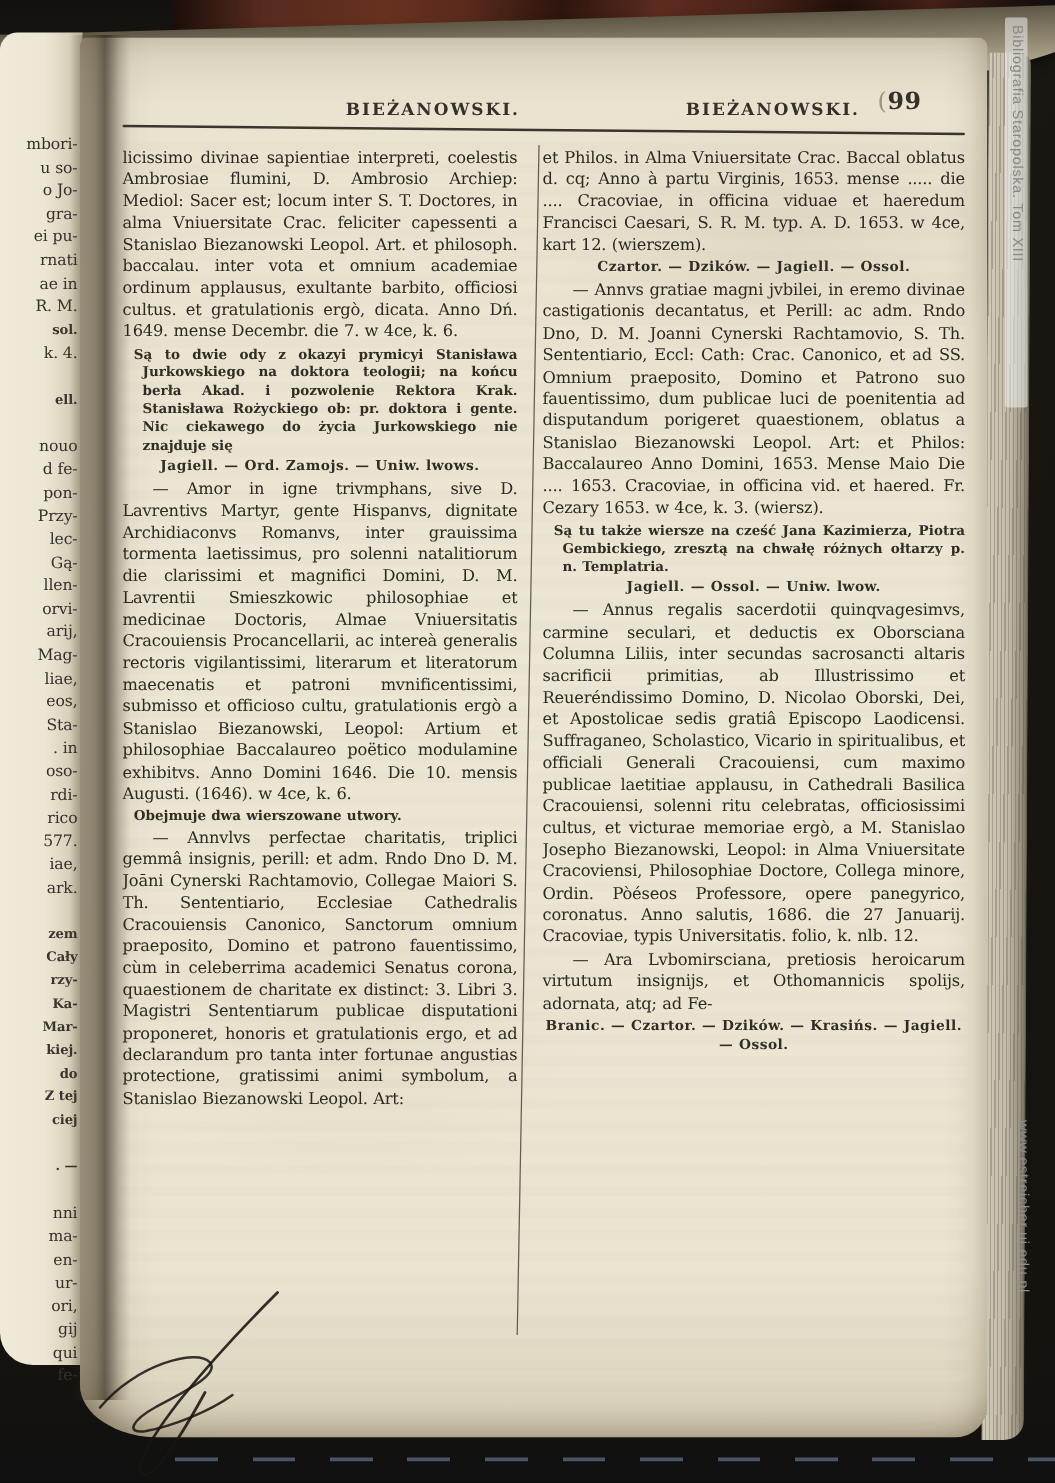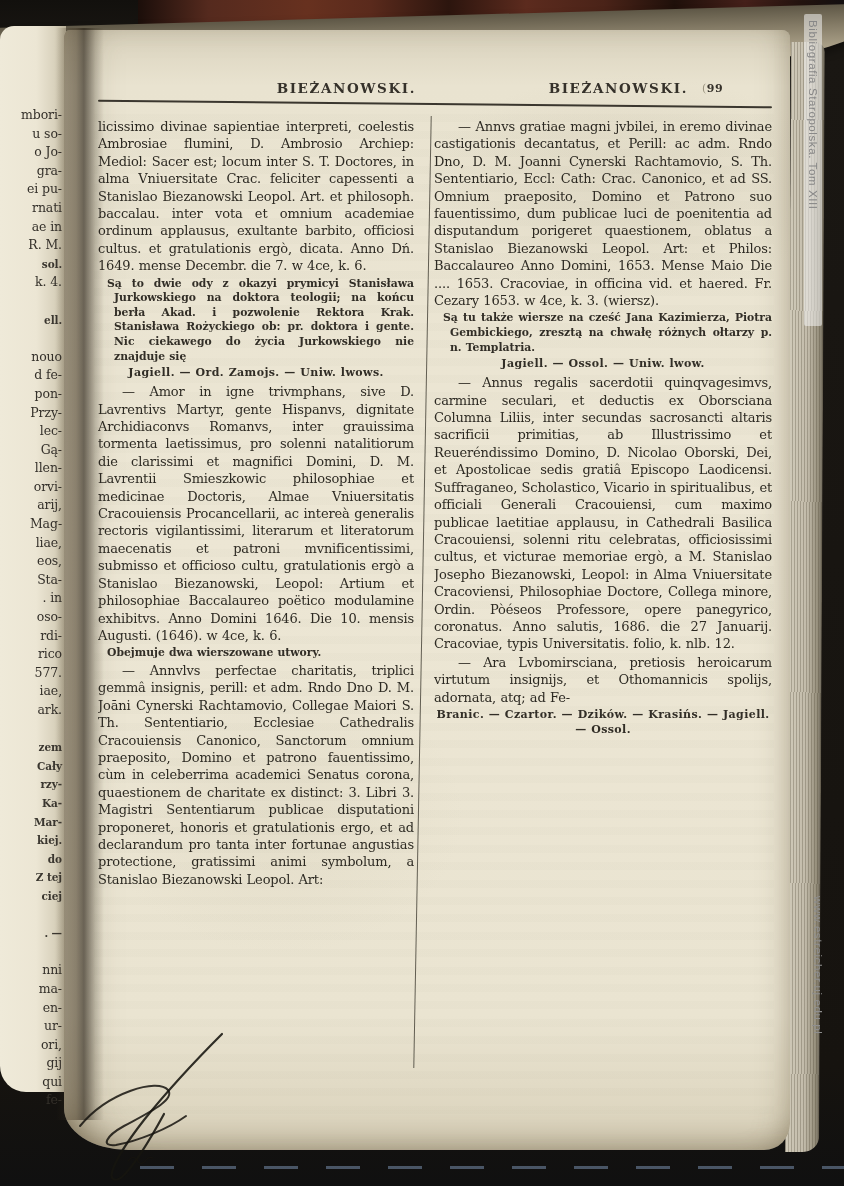--- a/index.html
+++ b/index.html
@@ -34,21 +34,21 @@
     border-radius:6px 8px 26px 64px / 6px 8px 26px 42px;
     box-shadow:inset 34px 0 44px -24px rgba(70,55,30,.55),
                inset -20px 0 32px -20px rgba(85,70,42,.38),
                inset 0 -24px 34px -22px rgba(85,70,42,.40);}
   .bleed{position:absolute;left:30px;top:84px;width:680px;height:1000px;pointer-events:none;opacity:.5;
     background:repeating-linear-gradient(180deg,rgba(110,112,88,.045) 0 8px,rgba(0,0,0,0) 8px 17.4px);}
   
   .running-head{position:absolute;top:50px;font-weight:bold;font-size:13.5px;letter-spacing:1.6px;color:#35312a;text-align:right;}
   .head-left{left:34px;width:318px;}
   .head-right{left:372px;width:252px;}
-  .page-num{position:absolute;left:638px;top:52px;font-weight:bold;font-size:11px;color:#35312a;letter-spacing:.5px;text-align:right;}
+  .page-num{position:absolute;left:638px;top:40px;font-weight:bold;font-size:19px;color:#35312a;letter-spacing:.5px;text-align:right;}
   .page-num .paren{color:#9a937f;font-weight:normal;}
   .head-rule{position:absolute;left:34px;top:73px;width:674px;height:2px;background:#3a362e;transform:rotate(.55deg);border-radius:1px;}
   .col-divider{position:absolute;left:358px;top:86px;width:1px;height:952px;background:#4a463c;opacity:.85;transform:rotate(1.05deg);}
   
   .col{position:absolute;top:88px;color:#2c2922;text-align:justify;overflow:hidden;}
   .col-left{left:34px;width:316px;height:988px;}
   .col-right{left:370px;width:338px;height:1004px;}
   .para{margin:0 0 1px 0;font-size:13px;line-height:17.4px;letter-spacing:-.15px;word-spacing:.4px;}
   .para.body{text-indent:24px;}
   .para.body.cont{text-indent:0;}
@@ -153,20 +153,22 @@
 
     <div class="col col-left">
         <p class="para body cont">licissimo divinae sapientiae interpreti, coelestis Ambrosiae flumini, D. Ambrosio Archiep: Mediol: Sacer est; locum inter S. T. Doctores, in alma Vniuersitate Crac. feliciter capessenti a Stanislao Biezanowski Leopol. Art. et philosoph. baccalau. inter vota et omnium academiae ordinum applausus, exultante barbito, officiosi cultus. et gratulationis ergò, dicata. Anno Dń. 1649. mense Decembr. die 7. w 4ce, k. 6.</p>
         <p class="para note">Są to dwie ody z okazyi prymicyi Stanisława Jurkowskiego na doktora teologii; na końcu berła Akad. i pozwolenie Rektora Krak. Stanisława Rożyckiego ob: pr. doktora i gente. Nic ciekawego do życia Jurkowskiego nie znajduje się</p>
         <p class="para refs">Jagiell. — Ord. Zamojs. — Uniw. lwows.</p>
         <p class="para body">— Amor in igne trivmphans, sive D. Lavrentivs Martyr, gente Hispanvs, dignitate Archidiaconvs Romanvs, inter grauissima tormenta laetissimus, pro solenni natalitiorum die clarissimi et magnifici Domini, D. M. Lavrentii Smieszkowic philosophiae et medicinae Doctoris, Almae Vniuersitatis Cracouiensis Procancellarii, ac intereà generalis rectoris vigilantissimi, literarum et literatorum maecenatis et patroni mvnificentissimi, submisso et officioso cultu, gratulationis ergò a Stanislao Biezanowski, Leopol: Artium et philosophiae Baccalaureo poëtico modulamine exhibitvs. Anno Domini 1646. Die 10. mensis Augusti. (1646). w 4ce, k. 6.</p>
         <p class="para note">Obejmuje dwa wierszowane utwory.</p>
         <p class="para body">— Annvlvs perfectae charitatis, triplici gemmâ insignis, perill: et adm. Rndo Dno D. M. Joāni Cynerski Rachtamovio, Collegae Maiori S. Th. Sententiario, Ecclesiae Cathedralis Cracouiensis Canonico, Sanctorum omnium praeposito, Domino et patrono fauentissimo, cùm in celeberrima academici Senatus corona, quaestionem de charitate ex distinct: 3. Libri 3. Magistri Sententiarum publicae disputationi proponeret, honoris et gratulationis ergo, et ad declarandum pro tanta inter fortunae angustias protectione, gratissimi animi symbolum, a Stanislao Biezanowski Leopol. Art:</p>
       </div>
     <div class="col col-right">
+        <p class="para body cont">et Philos. in Alma Vniuersitate Crac. Baccal oblatus d. cq; Anno à partu Virginis, 1653. mense ..... die .... Cracoviae, in officina viduae et haeredum Francisci Caesari, S. R. M. typ. A. D. 1653. w 4ce, kart 12. (wierszem).</p>
+        <p class="para refs">Czartor. — Dzików. — Jagiell. — Ossol.</p>
         <p class="para body">— Annvs gratiae magni jvbilei, in eremo divinae castigationis decantatus, et Perill: ac adm. Rndo Dno, D. M. Joanni Cynerski Rachtamovio, S. Th. Sententiario, Eccl: Cath: Crac. Canonico, et ad SS. Omnium praeposito, Domino et Patrono suo fauentissimo, dum publicae luci de poenitentia ad disputandum porigeret quaestionem, oblatus a Stanislao Biezanowski Leopol. Art: et Philos: Baccalaureo Anno Domini, 1653. Mense Maio Die .... 1653. Cracoviae, in officina vid. et haered. Fr. Cezary 1653. w 4ce, k. 3. (wiersz).</p>
         <p class="para note">Są tu także wiersze na cześć Jana Kazimierza, Piotra Gembickiego, zresztą na chwałę różnych ołtarzy p. n. Templatria.</p>
         <p class="para refs">Jagiell. — Ossol. — Uniw. lwow.</p>
         <p class="para body">— Annus regalis sacerdotii quinqvagesimvs, carmine seculari, et deductis ex Oborsciana Columna Liliis, inter secundas sacrosancti altaris sacrificii primitias, ab Illustrissimo et Reueréndissimo Domino, D. Nicolao Oborski, Dei, et Apostolicae sedis gratiâ Episcopo Laodicensi. Suffraganeo, Scholastico, Vicario in spiritualibus, et officiali Generali Cracouiensi, cum maximo publicae laetitiae applausu, in Cathedrali Basilica Cracouiensi, solenni ritu celebratas, officiosissimi cultus, et victurae memoriae ergò, a M. Stanislao Josepho Biezanowski, Leopol: in Alma Vniuersitate Cracoviensi, Philosophiae Doctore, Collega minore, Ordin. Pòéseos Professore, opere panegyrico, coronatus. Anno salutis, 1686. die 27 Januarij. Cracoviae, typis Universitatis. folio, k. nlb. 12.</p>
         <p class="para body">— Ara Lvbomirsciana, pretiosis heroicarum virtutum insignijs, et Othomannicis spolijs, adornata, atq; ad Fe-</p>
         <p class="para refs">Branic. — Czartor. — Dzików. — Krasińs. — Jagiell. — Ossol.</p>
       </div>
 
     <div class="bleed"></div>
   </div>

